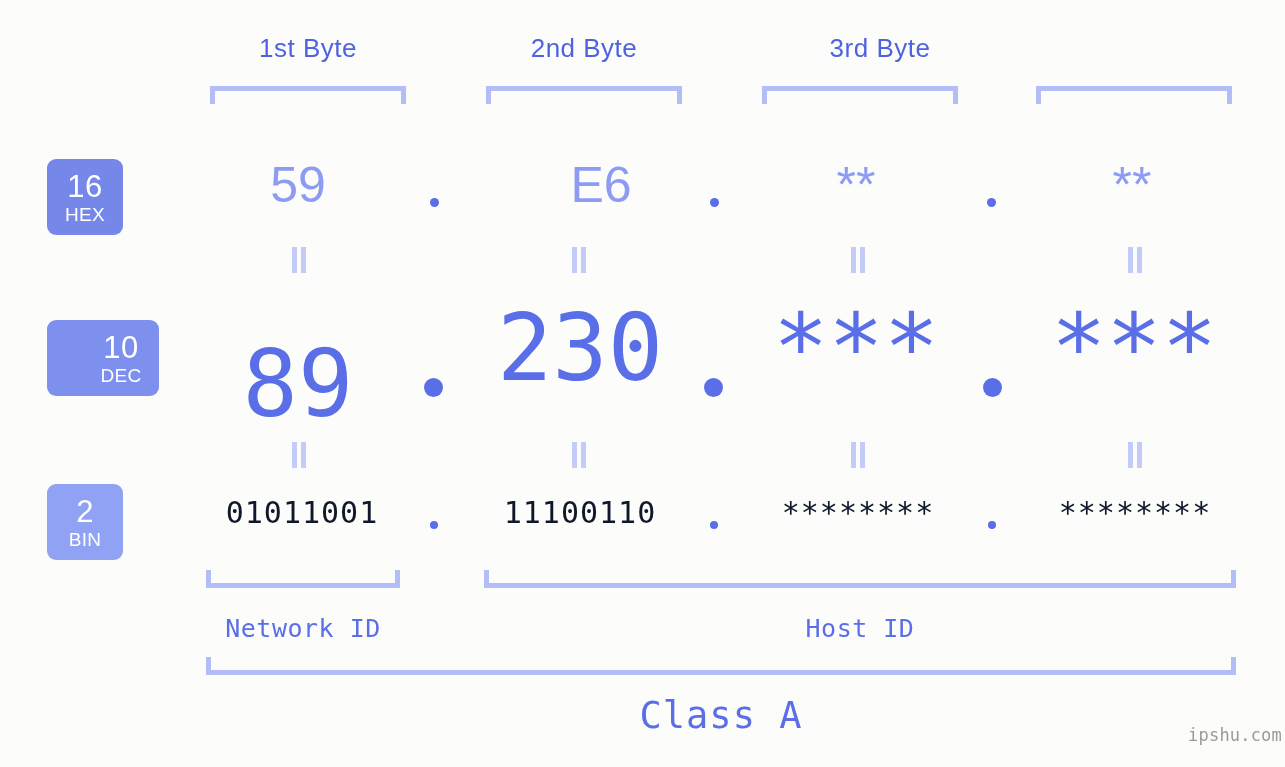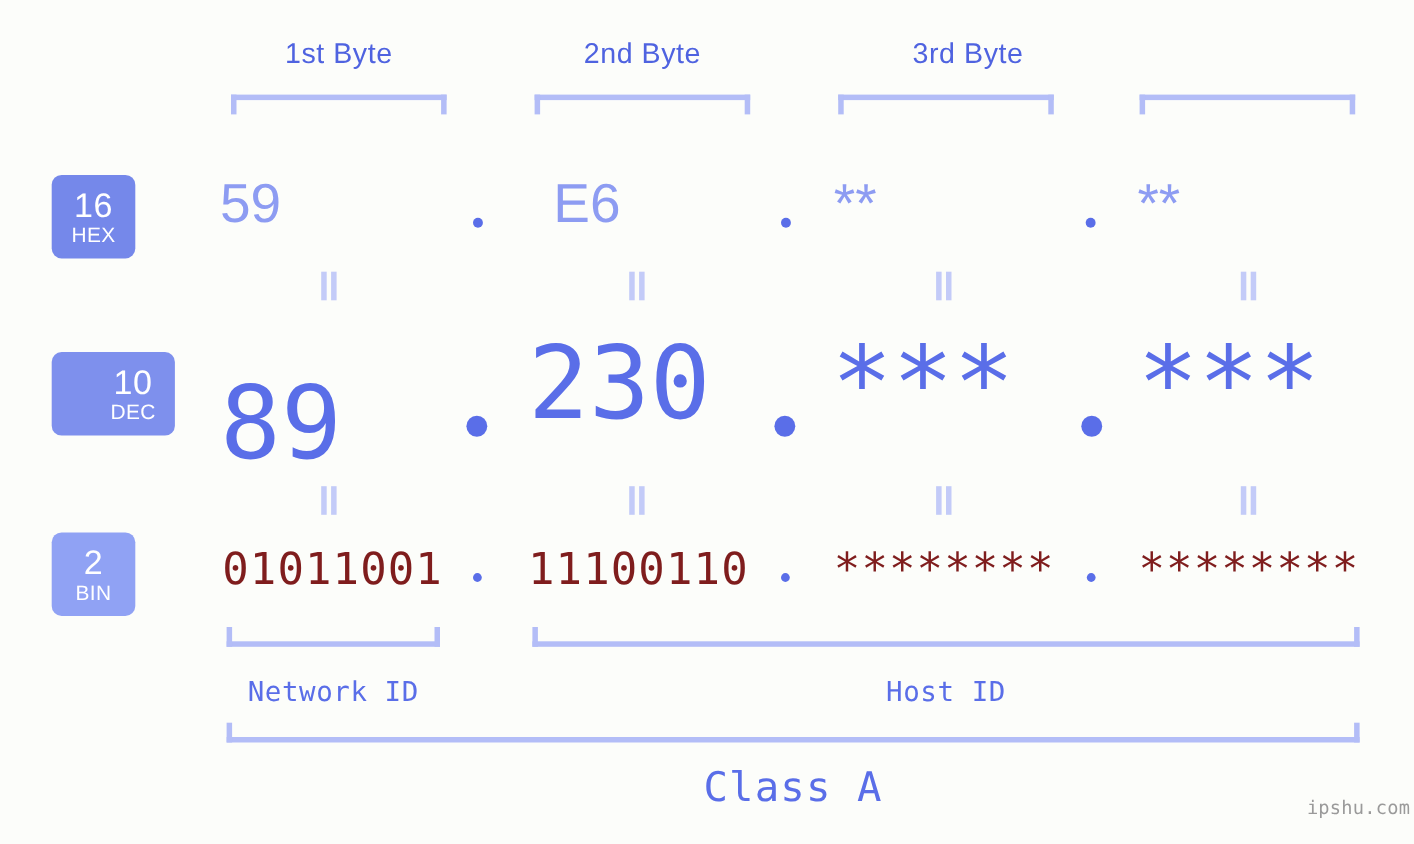--- a/index.html
+++ b/index.html
@@ -76,40 +76,40 @@
   }
   .base-badge .nm {
     font-size: 19px;
     margin-top: 3px;
     letter-spacing: .3px;
   }
 
   
   .cell {
     position: absolute;
-    text-align: left;
+    text-align: center;
     white-space: nowrap;
     color: #8d9cf2;
     font-family: "Liberation Sans", sans-serif;
   }
   .row-hex .cell {
     font-size: 50px;
     color: #8d9cf2;
     line-height: 1;
   }
   .row-dec .cell {
     font-size: 92px;
     color: #5a6ee8;
     font-family: "DejaVu Sans Mono", monospace;
     line-height: 1;
     font-weight: 400;
   }
   .row-bin .cell {
-    font-size: 40px;
-    color: #7f1d1d;
+    font-size: 30px;
+    color: #0f172a;
     font-family: "DejaVu Sans Mono", monospace;
     line-height: 1;
     letter-spacing: 1px;
   }
 
   
   .dot {
     position: absolute;
     border-radius: 50%;
   }

